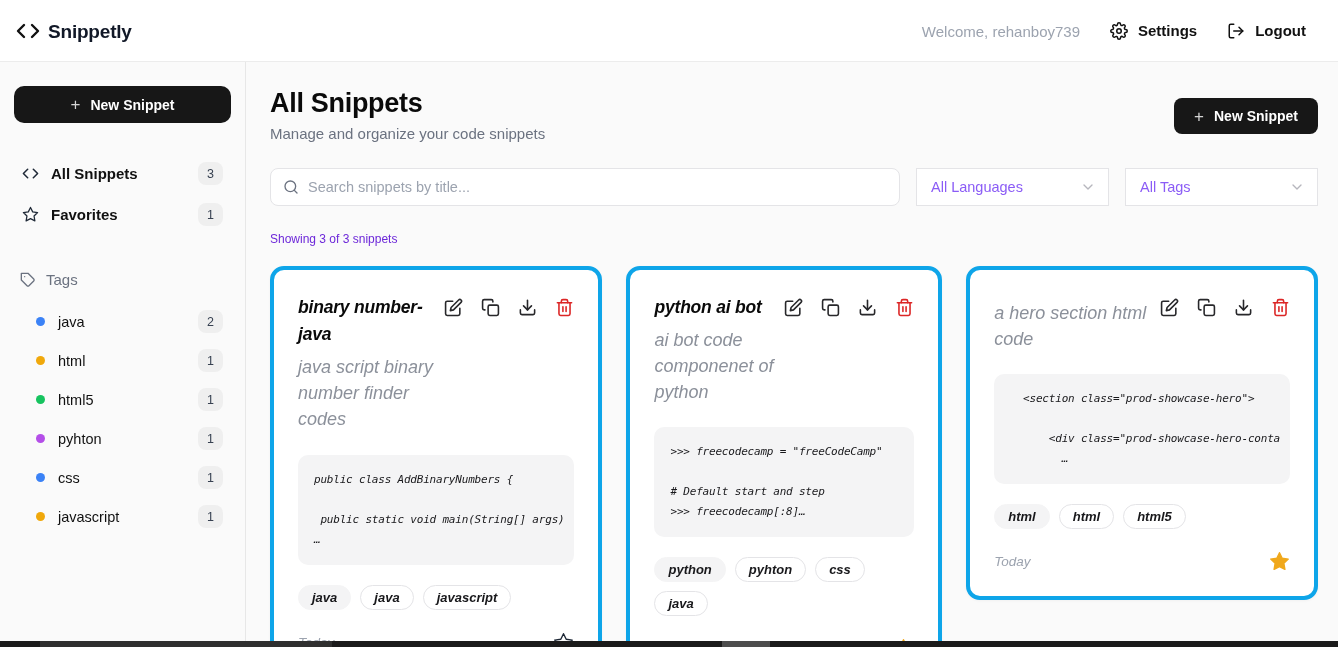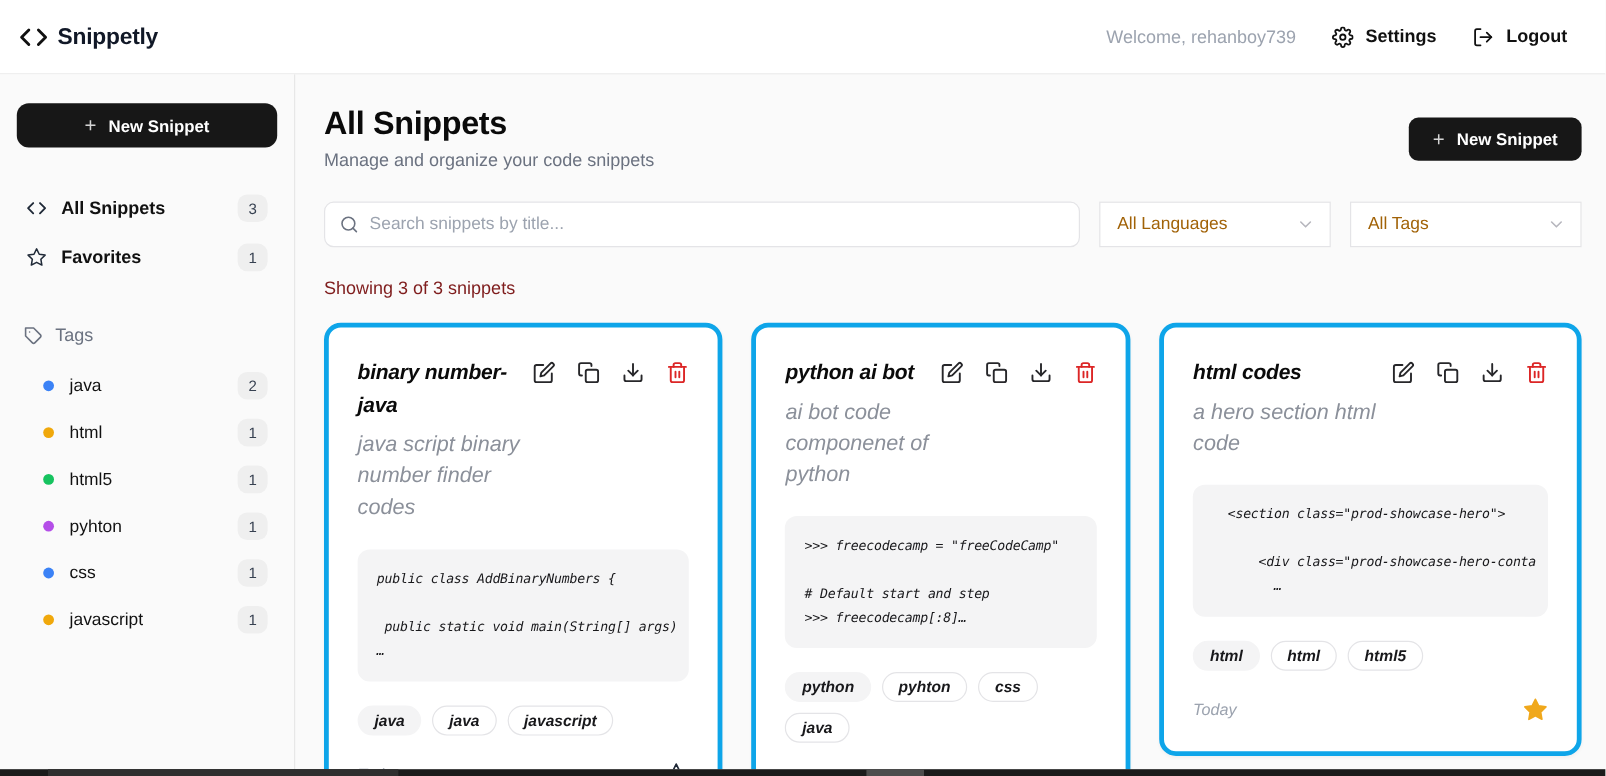--- a/index.html
+++ b/index.html
@@ -51,24 +51,24 @@
 
   
   .filter-row { display:flex; gap:16px; margin-top:26px; }
   .search-box { flex:1; height:38px; background:#ffffff; border:1px solid #e4e4e7; border-radius:8px;
                 display:flex; align-items:center; padding:0 12px; gap:9px; }
   .search-box svg { stroke:#6b7280; flex:none; }
   .search-box input { border:none; outline:none; flex:1; font-size:14.5px; font-family:inherit; color:#be185d; background:transparent; }
   .search-box input::placeholder { color:#9ca3af; }
   .select { width:193px; height:38px; background:#ffffff; border:1px solid #e4e4e7; border-radius:0;
             display:flex; align-items:center; justify-content:space-between; padding:0 12px 0 14px;
-            font-size:14.5px; color:#a16207; cursor:pointer; }
+            font-size:14.5px; color:#8b5cf6; cursor:pointer; }
   .select svg { stroke:#b6b6bd; }
 
-  .results { color:#7f1d1d; font-size:15px; margin:26px 0 20px; }
+  .results { color:#6d28d9; font-size:12px; margin:26px 0 20px; }
 
   
   .grid { display:grid; grid-template-columns:repeat(3, 1fr); gap:24px; align-items:start; padding-bottom:10px; }
   .card { background:#ffffff; border:4px solid #0ea5e9; border-radius:14px; padding:24px;
           box-shadow:0 1px 3px rgba(0,0,0,0.04);font-style:italic; }
   .card-head { display:flex; align-items:flex-start; }
   .head-left { flex:1; min-width:0; padding-right:6px; }
   .card-title { font-size:17.5px; font-weight:700; color:#0a0a0a; line-height:1.55; letter-spacing:-0.2px; }
   .card-desc { font-size:18px; color:#8b909a; line-height:1.45; margin-top:6px; white-space:pre-line; }
   .card-actions { display:flex; gap:18px; padding-top:4px; }
@@ -337,21 +337,20 @@
       <button class="star-btn fav">
         <svg width="21" height="21" viewBox="0 0 24 24" stroke-linecap="round" stroke-linejoin="round">
                 <polygon points="12 2 15.09 8.26 22 9.27 17 14.14 18.18 21.02 12 17.77 5.82 21.02 7 14.14 2 9.27 8.91 8.26 12 2"></polygon>
               </svg>
       </button>
     </div>
   </div>
         <div class="card">
     <div class="card-head">
       <div class="head-left">
-        <div class="card-title">html codes</div>
         <div class="card-desc">a hero section html
 code</div>
       </div>
       <div class="card-actions">
         <button class="icon-btn">
           <svg width="19" height="19" viewBox="0 0 24 24" fill="none" stroke-width="2" stroke-linecap="round" stroke-linejoin="round">
                   <path d="M11 4H4a2 2 0 0 0-2 2v14a2 2 0 0 0 2 2h14a2 2 0 0 0 2-2v-7"></path>
                   <path d="M18.5 2.5a2.121 2.121 0 0 1 3 3L12 15l-4 1 1-4 9.5-9.5z"></path>
                 </svg>
         </button>

